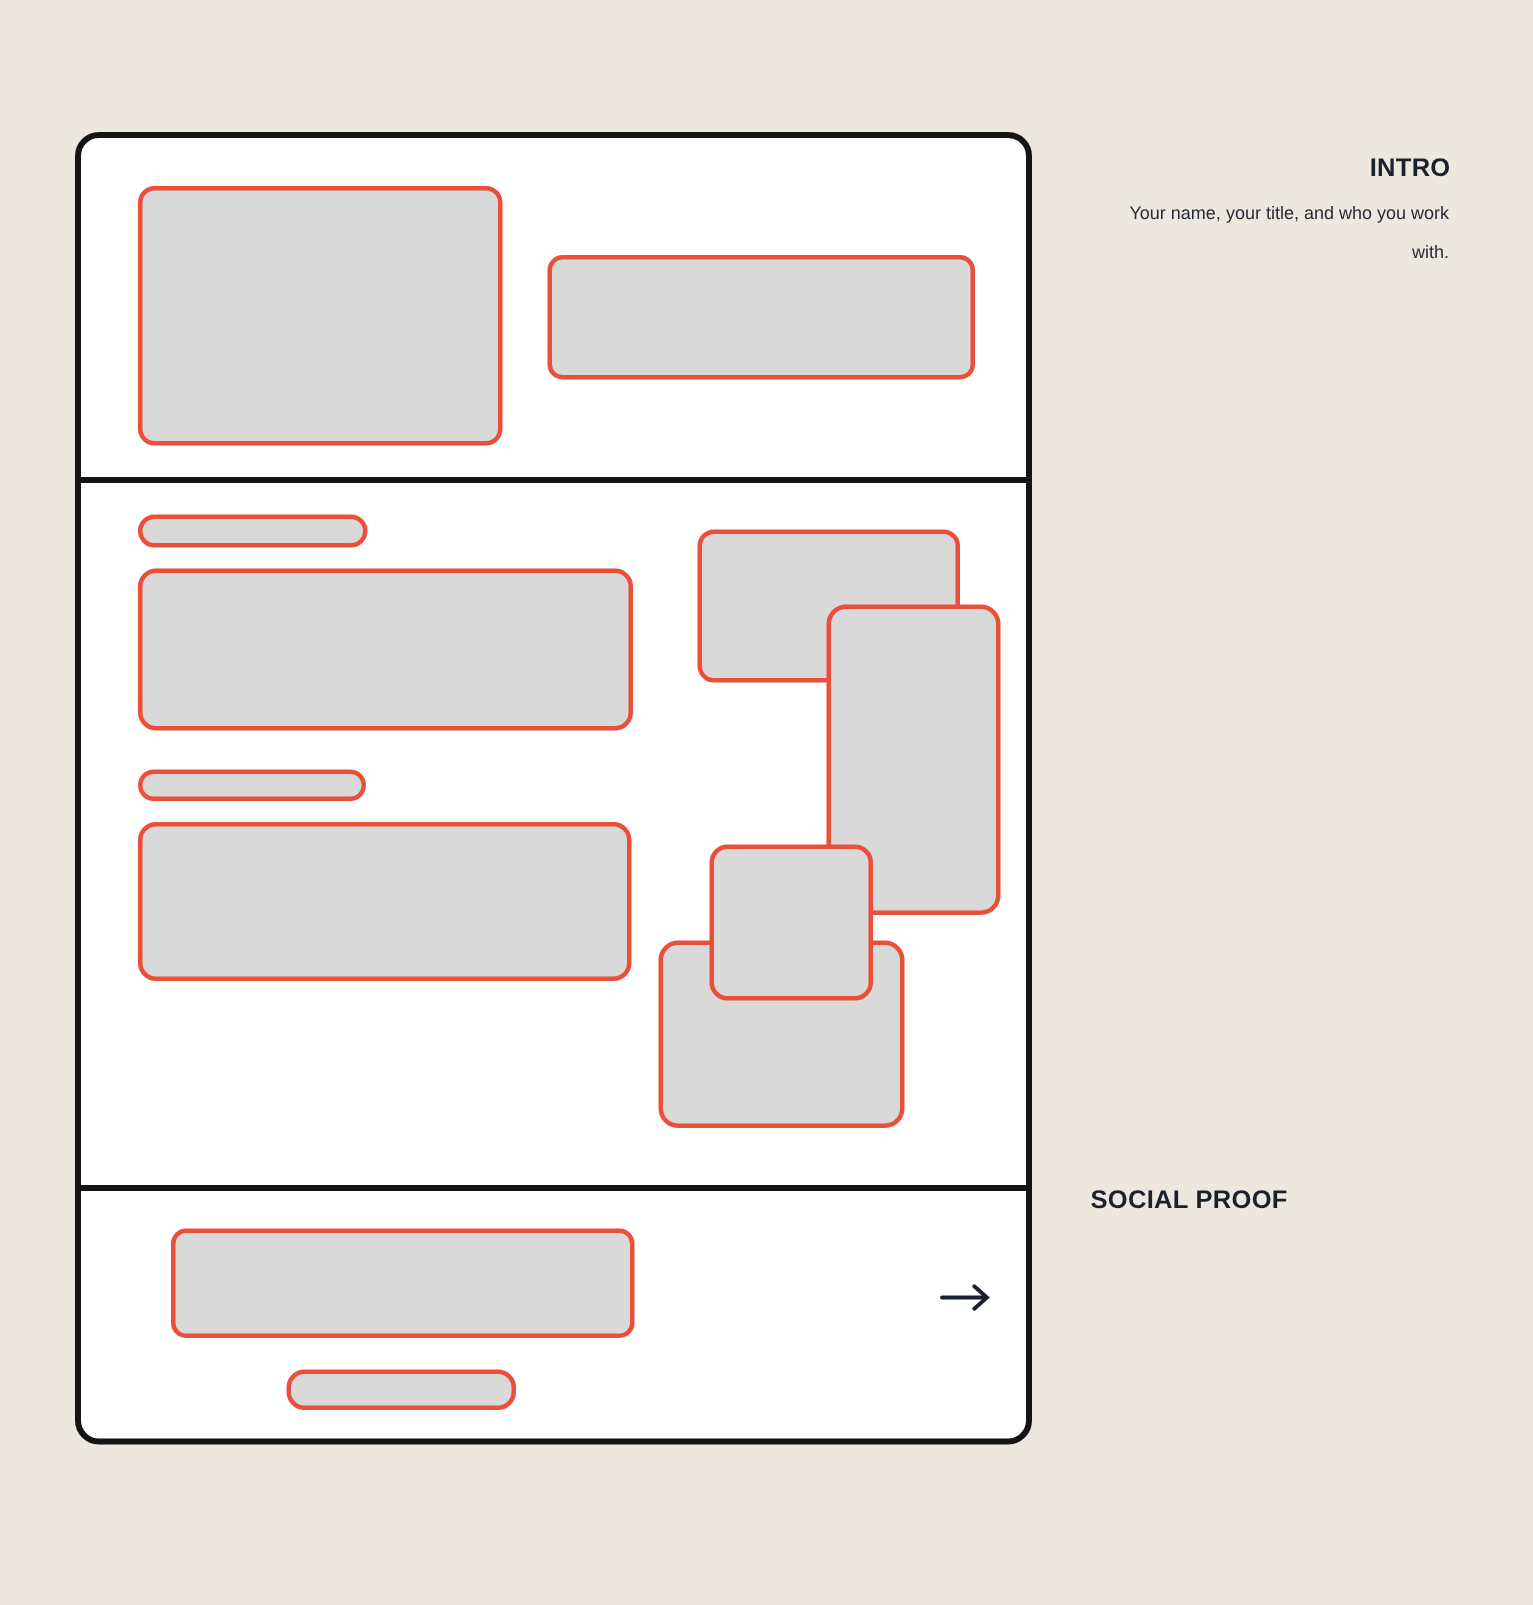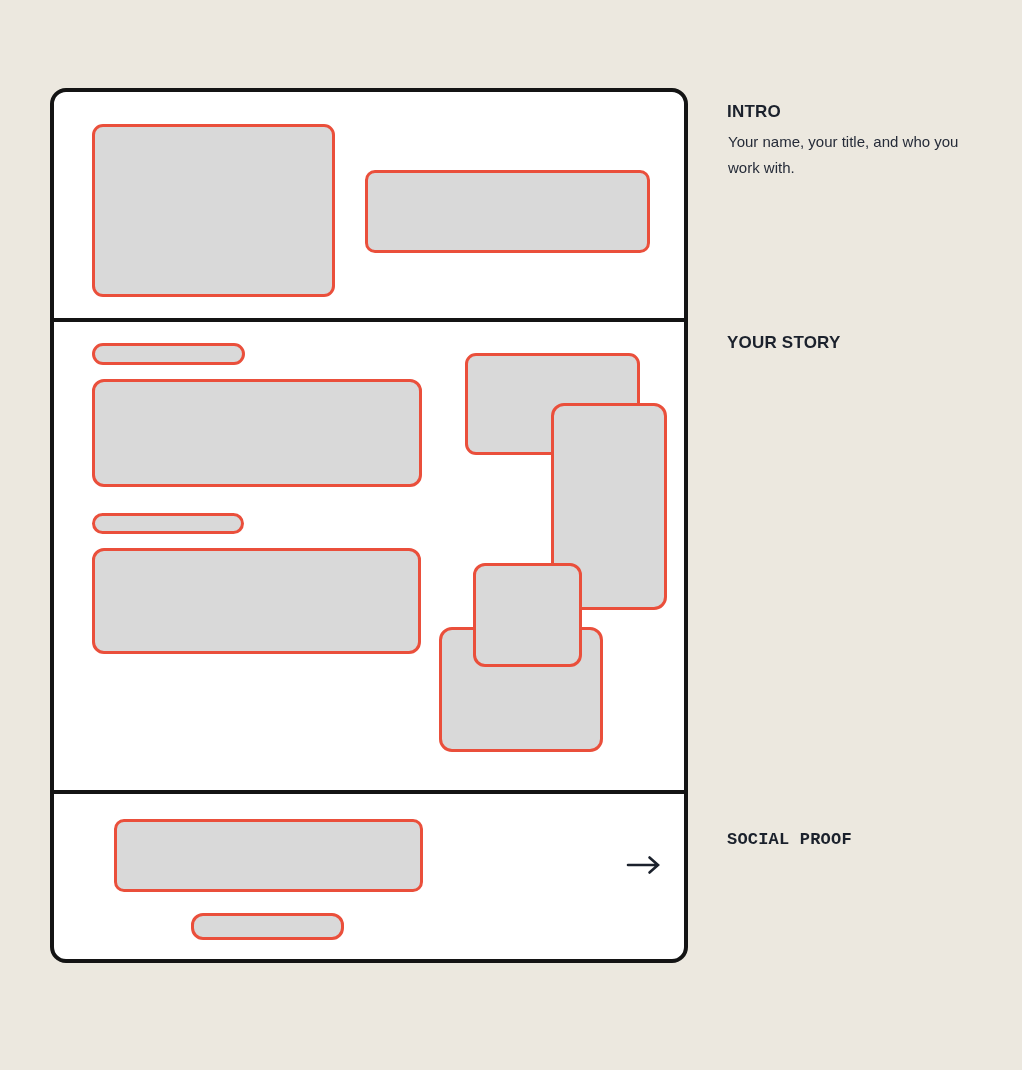--- a/index.html
+++ b/index.html
@@ -76,26 +76,26 @@
   .annotation h3 {
     margin: 0 0 6px 0;
     font-size: 17px;
     line-height: 22px;
     font-weight: bold;
     color: #1B212C;
     letter-spacing: 0.2px;
   }
   .annotation p {
     margin: 1px;
-    font-size: 15px;
+    font-size: 12px;
     line-height: 26px;
   }
-  .ann-intro { top: 101px; }
+  .ann-intro { top: 101px; text-align: right; }
   .ann-story { top: 332px; }
-  .ann-proof { top: 829px; font-family: Liberation Mono, monospace; }
+  .ann-proof { top: 789px; }
 </style>
 </head>
 <body>
 
 <div class="card">
   <div class="card-inner">
 
     <div class="divider d1"></div>
     <div class="divider d2"></div>
 
@@ -123,18 +123,17 @@
 
   </div>
 </div>
 
 <div class="annotation ann-intro">
   <h3>INTRO</h3>
   <p>Your name, your title, and who you work with.</p>
 </div>
 
 <div class="annotation ann-story">
-  <h3>YOUR STORY</h3>
 </div>
 
 <div class="annotation ann-proof">
   <h3>SOCIAL PROOF</h3>
 </div>
 
 </body></html>

